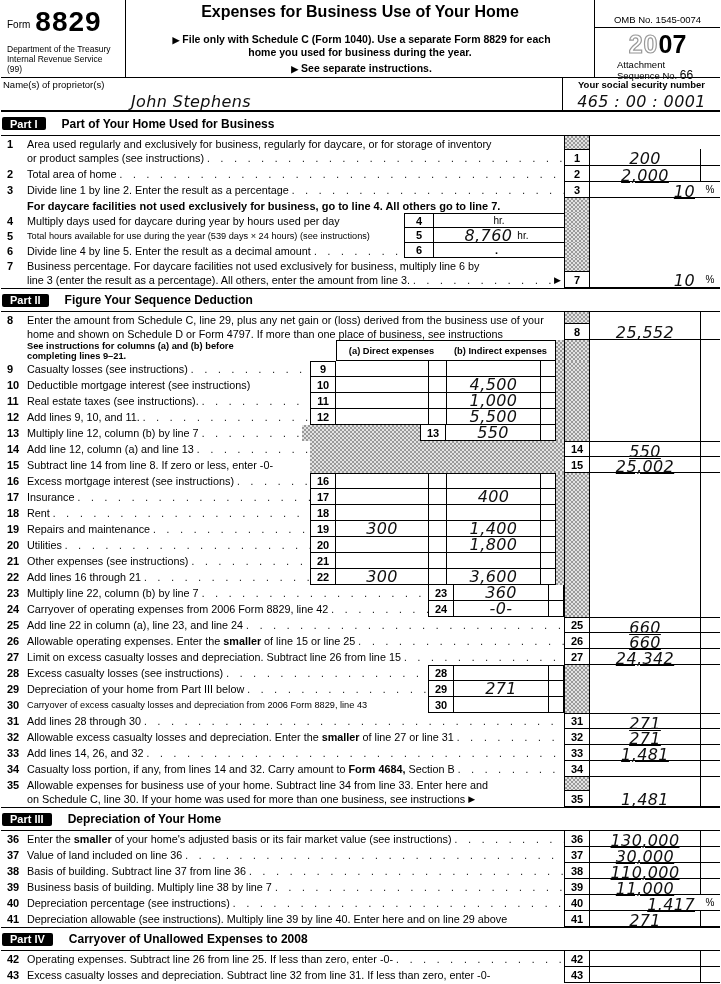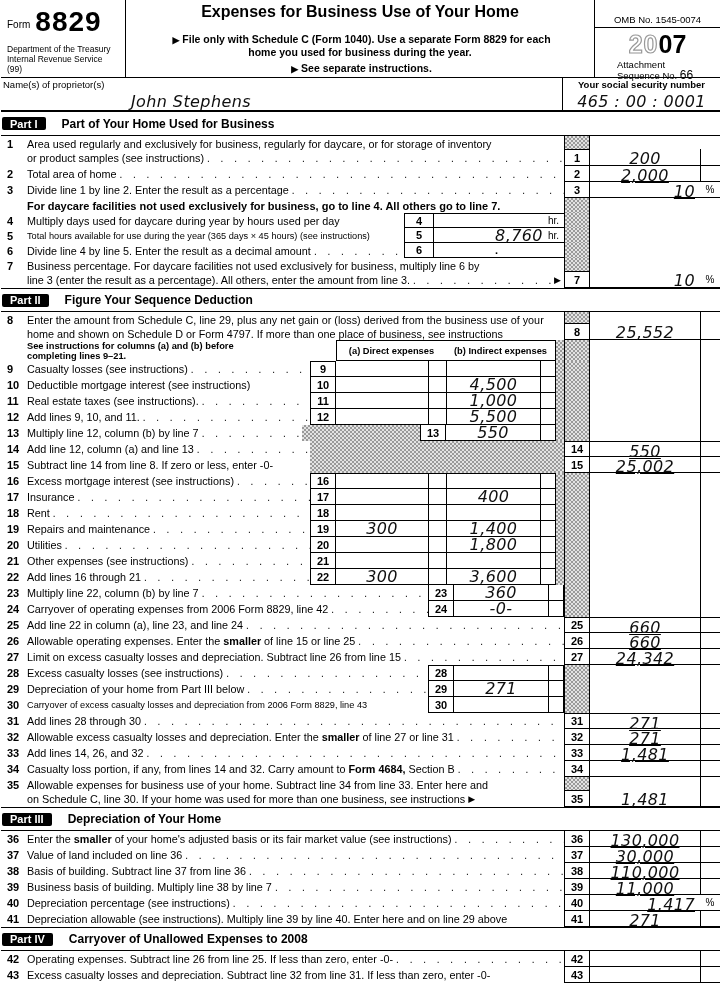--- a/index.html
+++ b/index.html
@@ -90,21 +90,21 @@
   .ibc{width:16px;flex:none;border-left:1px solid #000;border-right:1px solid #000;align-self:stretch;}
   .igut{width:8px;flex:none;align-self:stretch;}
   .sp26{width:26px;flex:none;align-self:stretch;}
   .colhdr{width:220px;flex:none;border:1px solid #000;display:flex;align-self:stretch;}
   .colhdr div{width:110px;display:flex;align-items:center;justify-content:center;
               font-size:9.3px;font-weight:bold;}
   .seenote{font-weight:bold;font-size:9.3px;line-height:10px;white-space:normal;align-self:center;}
   
   .mnum{width:30px;flex:none;border-left:1px solid #000;border-right:1px solid #000;
         font-weight:bold;font-size:11px;display:flex;align-items:center;justify-content:center;align-self:stretch;}
-  .mval{width:130px;flex:none;display:flex;align-items:center;justify-content:flex-end;
+  .mval{width:130px;flex:none;display:flex;align-items:center;justify-content:center;
         padding-right:5px;align-self:stretch;gap:5px;}
   .unit{font-size:10px;}
   
   .xshade{width:118px;flex:none;align-self:stretch;}
   .xnum{width:26px;flex:none;border-left:1px solid #000;border-right:1px solid #000;
         font-weight:bold;font-size:11px;display:flex;align-items:center;justify-content:center;align-self:stretch;}
   .xval{width:94px;flex:none;display:flex;align-items:center;justify-content:center;align-self:stretch;}
   .xcent{width:16px;flex:none;border-left:1px solid #000;border-right:1px solid #000;align-self:stretch;}
   .strip{width:254px;flex:none;align-self:stretch;}
   
@@ -239,21 +239,21 @@
         <span class="unit">hr.</span>
       </div>
     <div class="rnum shade"></div>
       <div class="ramt"></div>
       <div class="rcent"></div>
   </div>
 
   <div class="row h15 rowc">
     <div class="ln">5</div>
     <div class="desc sm">
-        <span>Total hours available for use during the year (365 days × 45 hours) (see instructions)</span>
+        <span>Total hours available for use during the year (539 days × 24 hours) (see instructions)</span>
       </div>
     <div class="mnum bb">5</div>
     <div class="mval bb">
         <span class="hand">8,760</span>
         <span class="unit">hr.</span>
       </div>
     <div class="rnum shade"></div>
       <div class="ramt"></div>
       <div class="rcent"></div>
   </div>

